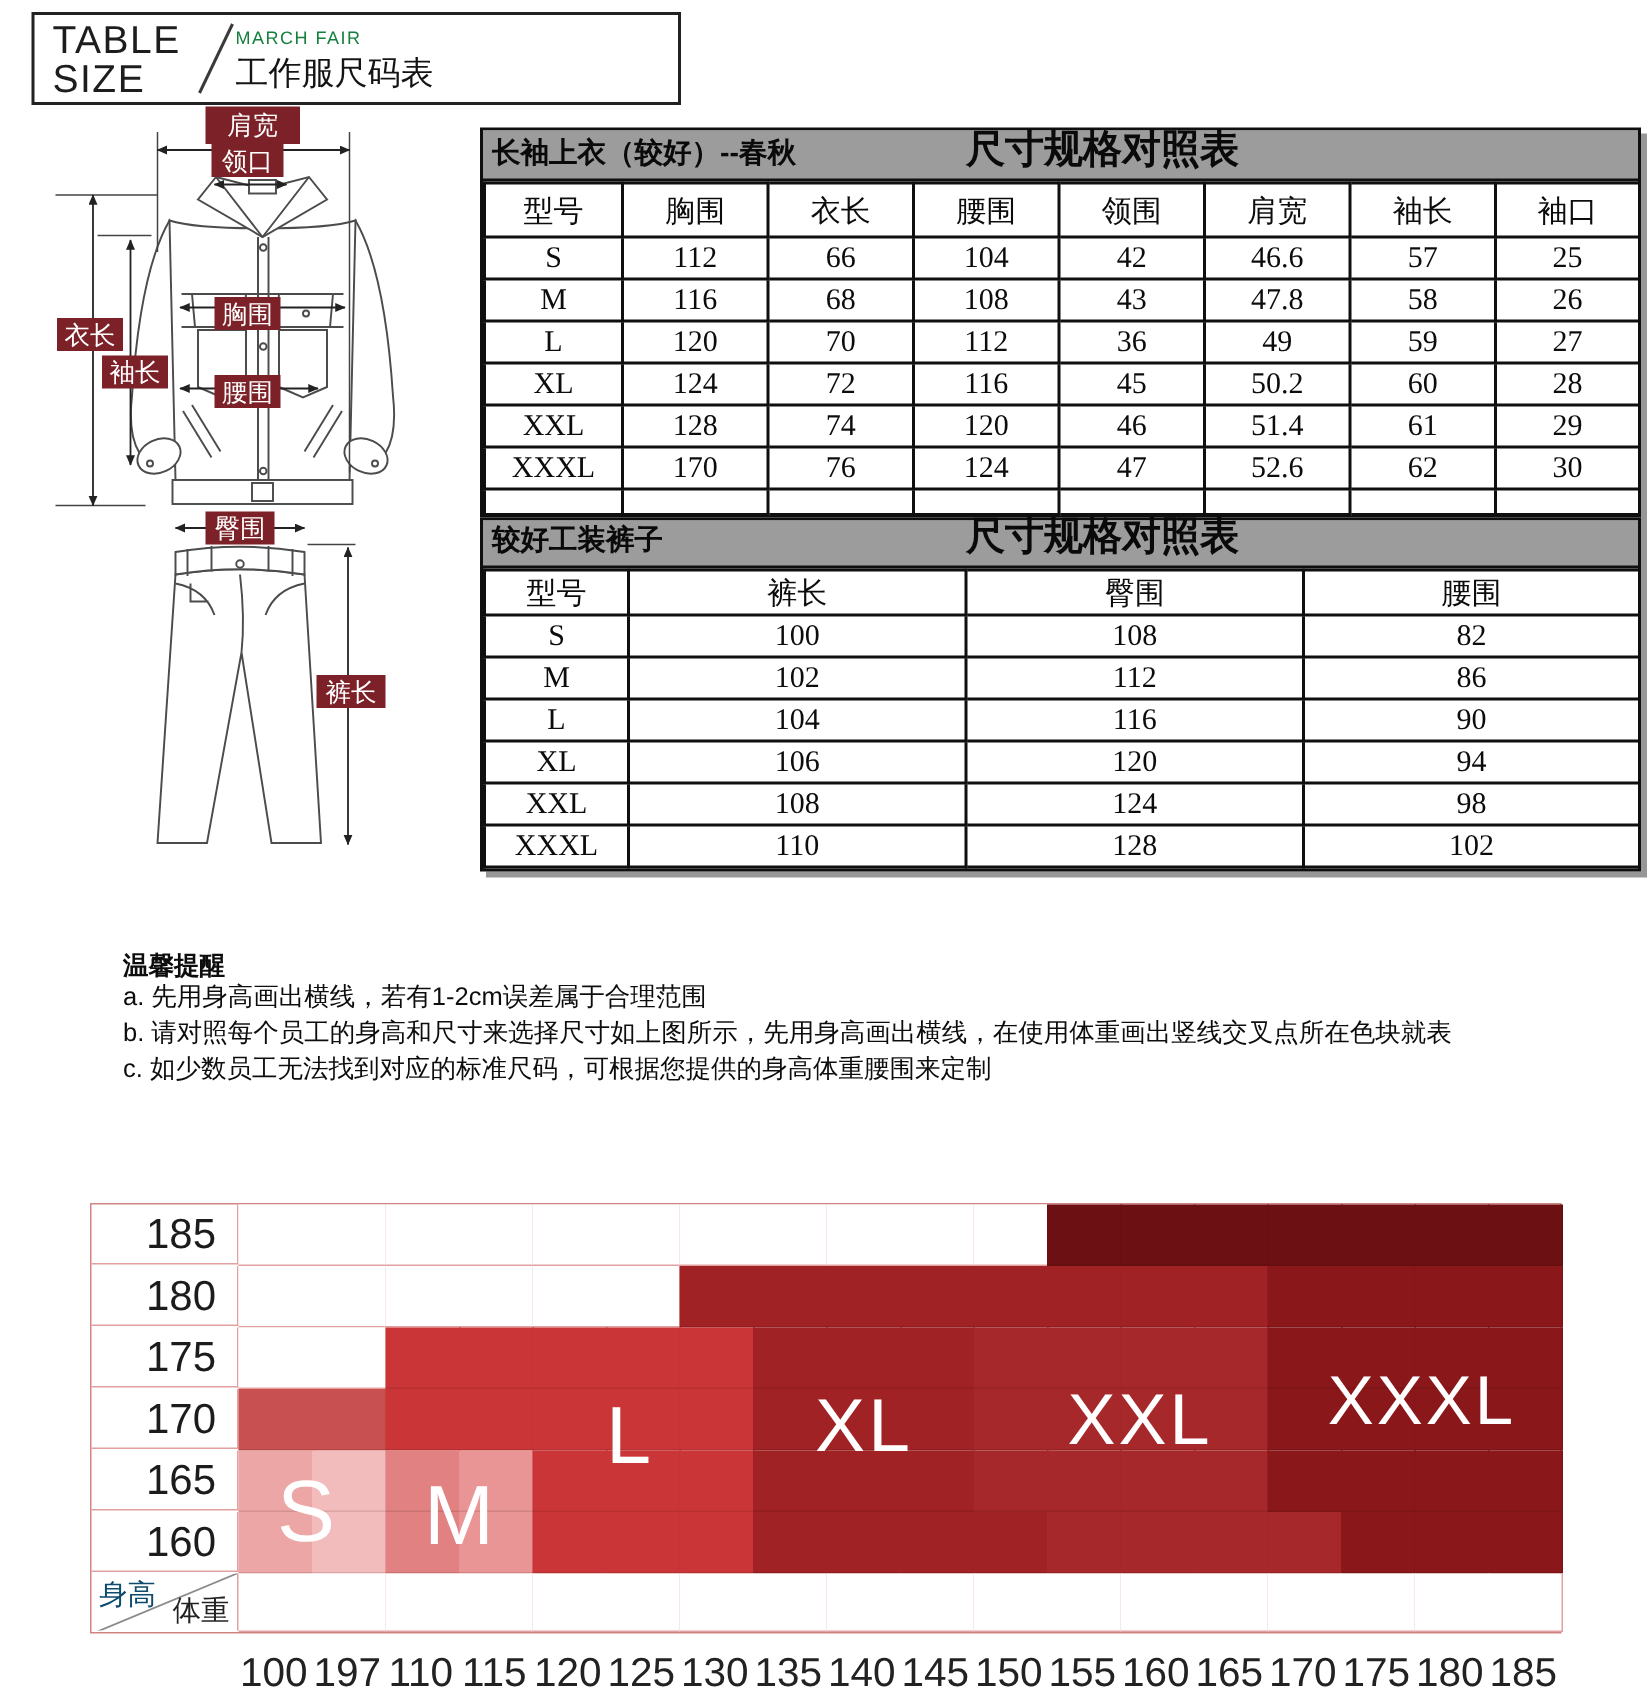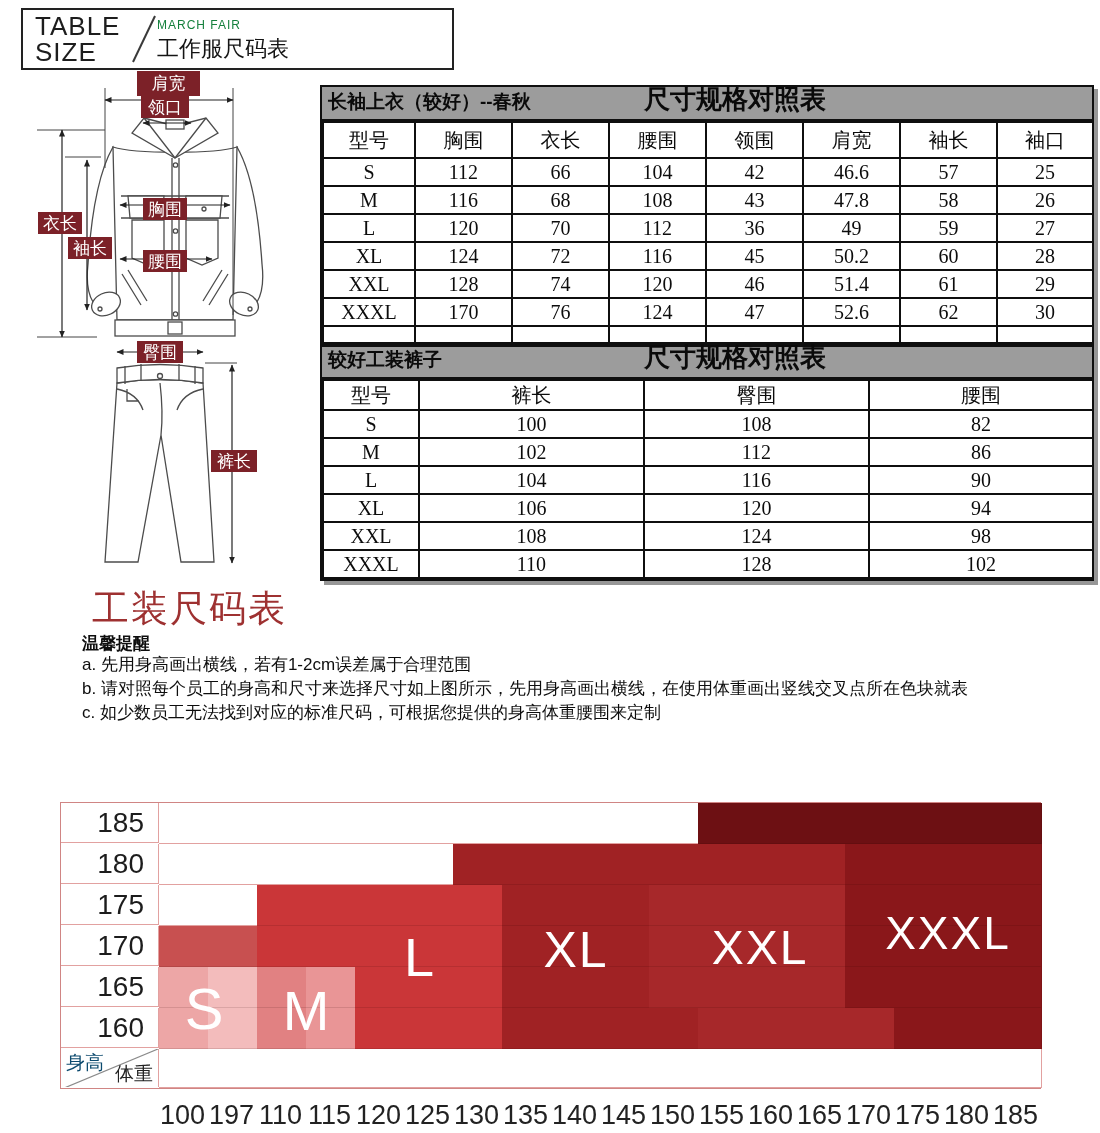--- a/index.html
+++ b/index.html
@@ -337,21 +337,20 @@
           <tr>
             <td>XXXL</td>
             <td>110</td>
             <td>128</td>
             <td>102</td>
           </tr>
         </tbody>
     </table>
   </div>
 
-  <div class="sec-title" style="color: rgb(158, 49, 49);">工装尺码表</div>
   <div class="reminder">温馨提醒</div>
   <div class="notes">
     <div>a. 先用身高画出横线，若有1-2cm误差属于合理范围</div>
     <div>b. 请对照每个员工的身高和尺寸来选择尺寸如上图所示，先用身高画出横线，在使用体重画出竖线交叉点所在色块就表</div>
     <div>c. 如少数员工无法找到对应的标准尺码，可根据您提供的身高体重腰围来定制</div>
   </div>
 
   <div class="hm" id="heatmap">
     <div class="hm-grid" id="hm-grid" style="grid-template-columns: 98px repeat(18, 49px);">
         <div class="hm-ylab">185</div>

